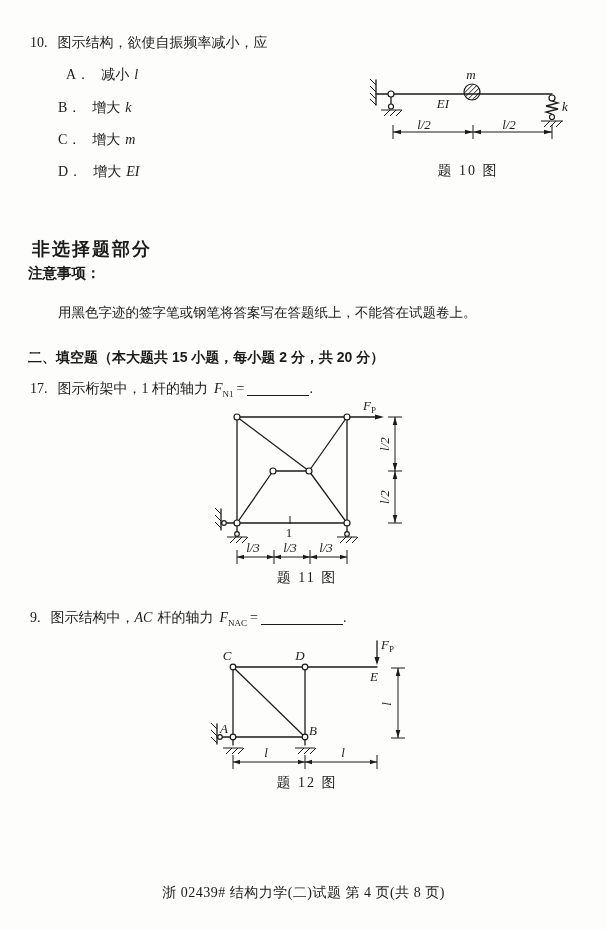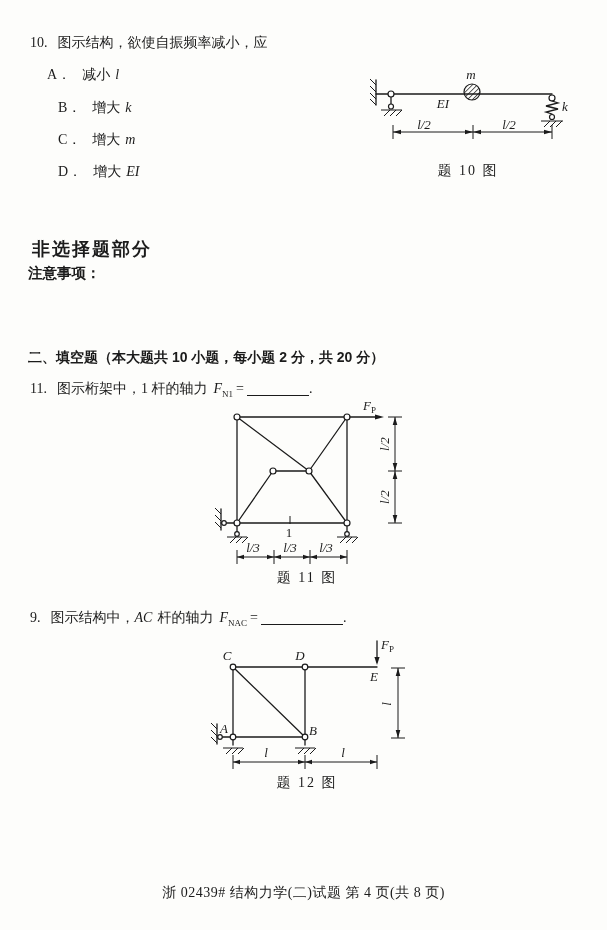--- a/index.html
+++ b/index.html
@@ -40,21 +40,21 @@
 </style>
 </head>
 <body>
 
 <div class="page">
 
   <div class="line" style="left:30px; top:34px;">
     <span class="qnum">10.</span><span>图示结构，欲使自振频率减小，应</span>
   </div>
 
-  <div class="line" style="left:47px; top:66px;">
+  <div class="line" style="left:66px; top:66px;">
     <span class="opt-letter">A．</span><span>减小</span><span class="mvar">l</span>
   </div>
   <div class="line" style="left:58px; top:99px;">
     <span class="opt-letter">B．</span><span>增大</span><span class="mvar">k</span>
   </div>
   <div class="line" style="left:58px; top:131px;">
     <span class="opt-letter">C．</span><span>增大</span><span class="mvar">m</span>
   </div>
   <div class="line" style="left:58px; top:163px;">
     <span class="opt-letter">D．</span><span>增大</span><span class="mvar">EI</span>
@@ -102,25 +102,26 @@
       <polygon class="arr" points="194,72 186,69.7 186,74.3"></polygon>
       <text class="st it" x="66" y="69" text-anchor="middle">l/2</text>
       <text class="st it" x="151" y="69" text-anchor="middle">l/2</text>
     </g>
     <text class="st cap" x="110" y="115" text-anchor="middle">题 10 图</text>
   </svg>
 
   <div class="sec-title" style="top:237px;">非选择题部分</div>
 
   <div class="line hei" style="left:28px; top:264px; font-size:14.5px;">注意事项：</div>
-
-  <div class="line hei" style="left:28px; top:349px; font-size:14px;">二、填空题（本大题共 10 小题，每小题 2 分，共 20 分）</div>
+  <div class="line" style="left:58px; top:304px; font-size:13.5px;">用黑色字迹的签字笔或钢笔将答案写在答题纸上，不能答在试题卷上。</div>
+
+  <div class="line hei" style="left:28px; top:349px; font-size:14px;">二、填空题（本大题共 15 小题，每小题 2 分，共 20 分）</div>
 
   <div class="line" style="left:30px; top:380px;">
-    <span class="qnum">11.</span><span>图示桁架中，1 杆的轴力</span><span class="force"><i>F</i><sub>N1</sub></span><span class="eq">=</span><span class="blank" style="width:62px;"></span><span>.</span>
+    <span class="qnum">17.</span><span>图示桁架中，1 杆的轴力</span><span class="force"><i>F</i><sub>N1</sub></span><span class="eq">=</span><span class="blank" style="width:62px;"></span><span>.</span>
   </div>
 
   <svg class="diag" style="left:193px; top:396px;" width="234" height="198" viewBox="0 0 234 198">
 
     <g>
       <line class="ln" x1="44" y1="21" x2="154" y2="21"></line>
       <line class="ln" x1="44" y1="21" x2="44" y2="127"></line>
       <line class="ln" x1="154" y1="21" x2="154" y2="127"></line>
       <line class="ln" x1="44" y1="127" x2="154" y2="127"></line>
       <line class="ln" x1="44" y1="21" x2="116" y2="75"></line>

